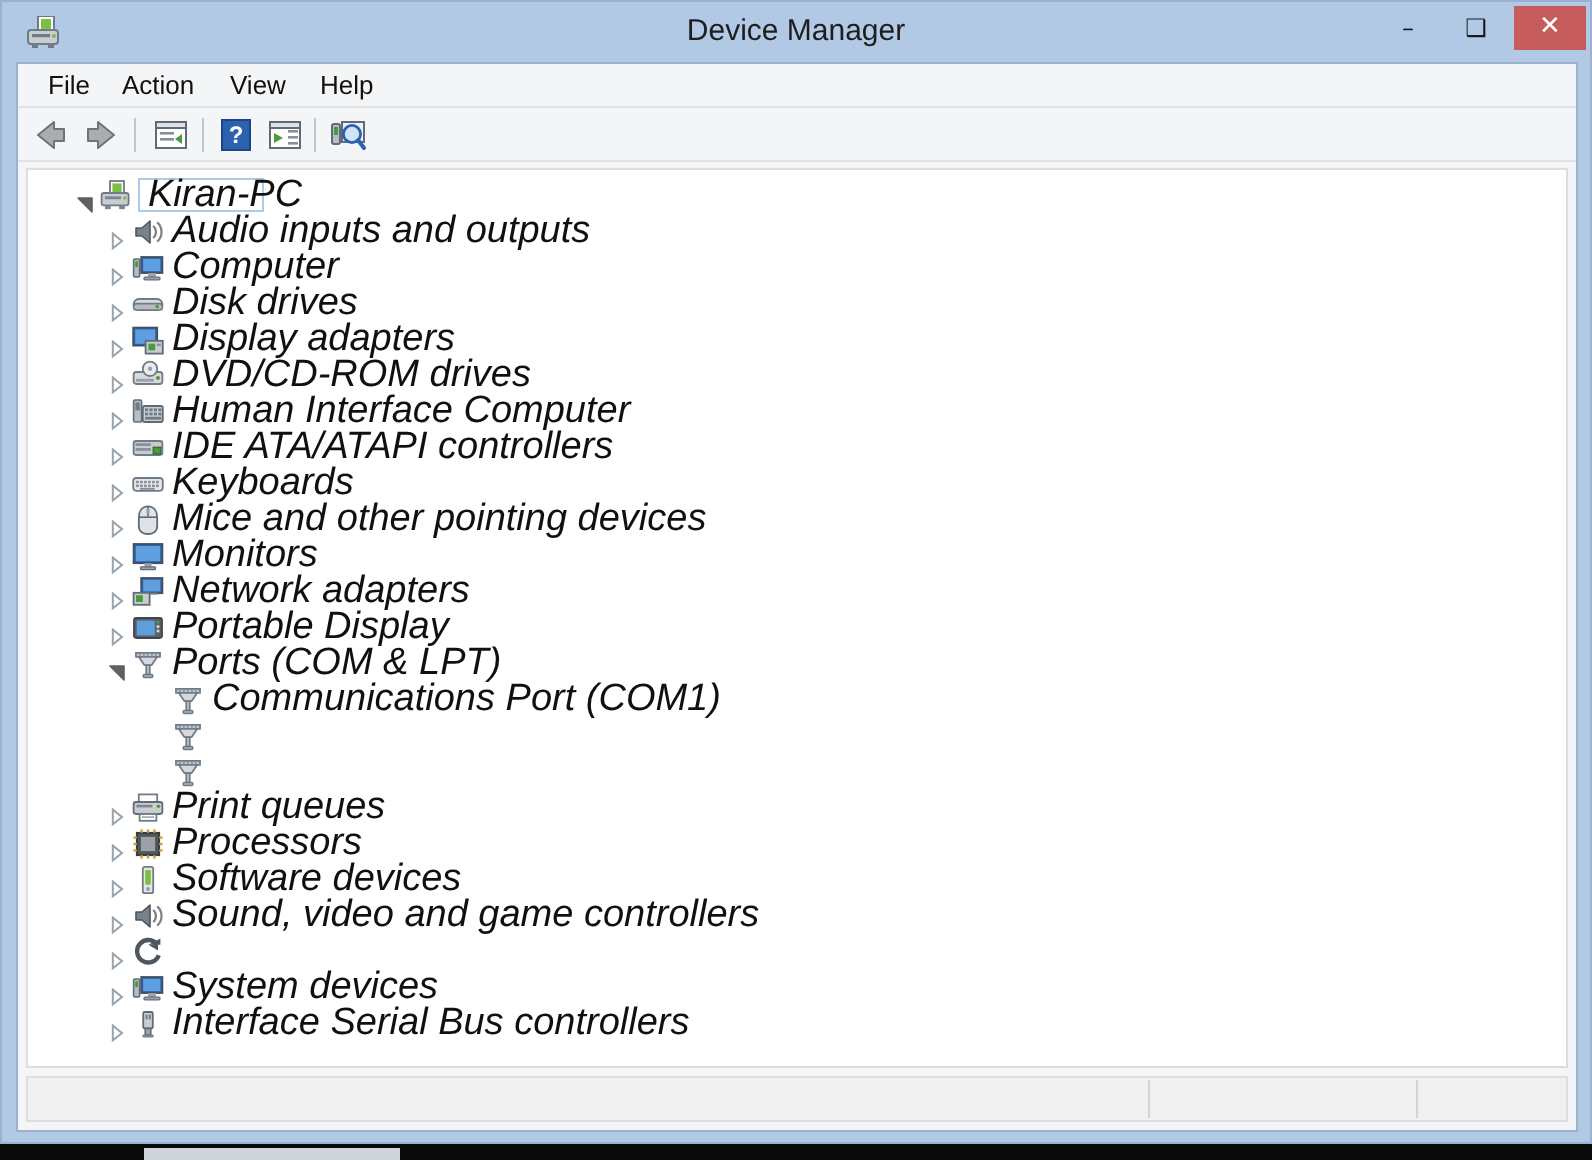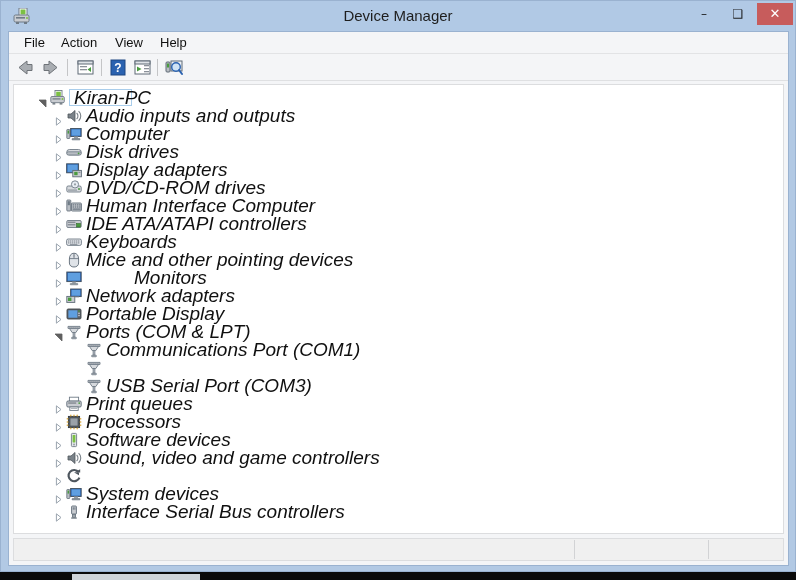--- a/index.html
+++ b/index.html
@@ -458,21 +458,21 @@
           <div class="row" style="top: 184px;">
             <span class="expander" style="left: 40px;"><svg width="9" height="9" viewBox="0 0 9 9">
                 <path d="M2.4 0.8 L7 4.5 L2.4 8.2 Z" fill="none" stroke="#9aa4ae" stroke-width="1"></path>
               </svg></span>
             <span class="nodeicon" style="left: 52px;"><svg width="16" height="16" viewBox="0 0 16 16">
                 <rect x="0.8" y="2" width="14.4" height="9.6" fill="#2a62b0" stroke="#42505e" stroke-width="0.9"></rect>
                 <rect x="1.9" y="3" width="12.2" height="7.6" fill="#5f9fe0"></rect>
                 <rect x="6.2" y="11.6" width="3.6" height="1.8" fill="#9aa1a8"></rect>
                 <rect x="4.2" y="13.4" width="7.6" height="1.4" rx="0.5" fill="#9aa1a8" stroke="#5f6b77" stroke-width="0.6"></rect>
               </svg></span>
-            <span class="nodelabel" style="left: 72px; margin-left: 48px;">Monitors</span>
+            <span class="nodelabel" style="left: 72px;">Monitors</span>
           </div>
           <div class="row" style="top: 202px;">
             <span class="expander" style="left: 40px;"><svg width="9" height="9" viewBox="0 0 9 9">
                 <path d="M2.4 0.8 L7 4.5 L2.4 8.2 Z" fill="none" stroke="#9aa4ae" stroke-width="1"></path>
               </svg></span>
             <span class="nodeicon" style="left: 52px;"><svg width="16" height="16" viewBox="0 0 16 16">
                 <rect x="4.6" y="1" width="10.6" height="7.6" fill="#2a62b0" stroke="#42505e" stroke-width="0.9"></rect>
                 <rect x="5.6" y="1.9" width="8.6" height="5.8" fill="#5f9fe0"></rect>
                 <rect x="0.8" y="8.4" width="8" height="6" fill="#c9ccd1" stroke="#5f6b77" stroke-width="0.9"></rect>
                 <rect x="2" y="9.6" width="3.4" height="3.4" fill="#4a9b3f"></rect>
@@ -550,21 +550,20 @@
                 <rect x="7.1" y="8.6" width="1.8" height="4.6" fill="#b7bcc2" stroke="#6f7b86" stroke-width="0.8"></rect>
                 <rect x="5.6" y="13.2" width="4.8" height="1.6" rx="0.5" fill="#9aa1a8" stroke="#6f7b86" stroke-width="0.7"></rect>
                 <g fill="#8a9099">
                   <rect x="3.4" y="2.9" width="1" height="1"></rect>
                   <rect x="5.4" y="2.9" width="1" height="1"></rect>
                   <rect x="7.4" y="2.9" width="1" height="1"></rect>
                   <rect x="9.4" y="2.9" width="1" height="1"></rect>
                   <rect x="11.4" y="2.9" width="1" height="1"></rect>
                 </g>
               </svg></span>
-            <span class="nodelabel" style="left: 92px;">USB Serial Port (COM3)</span>
           </div>
           <div class="row" style="top: 310px;">
             <span class="expander" style="left: 40px;"><svg width="9" height="9" viewBox="0 0 9 9">
                 <path d="M2.4 0.8 L7 4.5 L2.4 8.2 Z" fill="none" stroke="#9aa4ae" stroke-width="1"></path>
               </svg></span>
             <span class="nodeicon" style="left: 52px;"><svg width="16" height="16" viewBox="0 0 16 16">
                 <rect x="3.4" y="1.2" width="9.2" height="4" fill="#ffffff" stroke="#6f7b86" stroke-width="0.9"></rect>
                 <rect x="0.8" y="5" width="14.4" height="6" rx="1.2" fill="#c9ccd1" stroke="#5f6b77" stroke-width="0.9"></rect>
                 <rect x="2.2" y="6.4" width="8" height="1.3" fill="#7c848c"></rect>
                 <circle cx="13.2" cy="7.1" r="0.9" fill="#4a9b3f"></circle>

